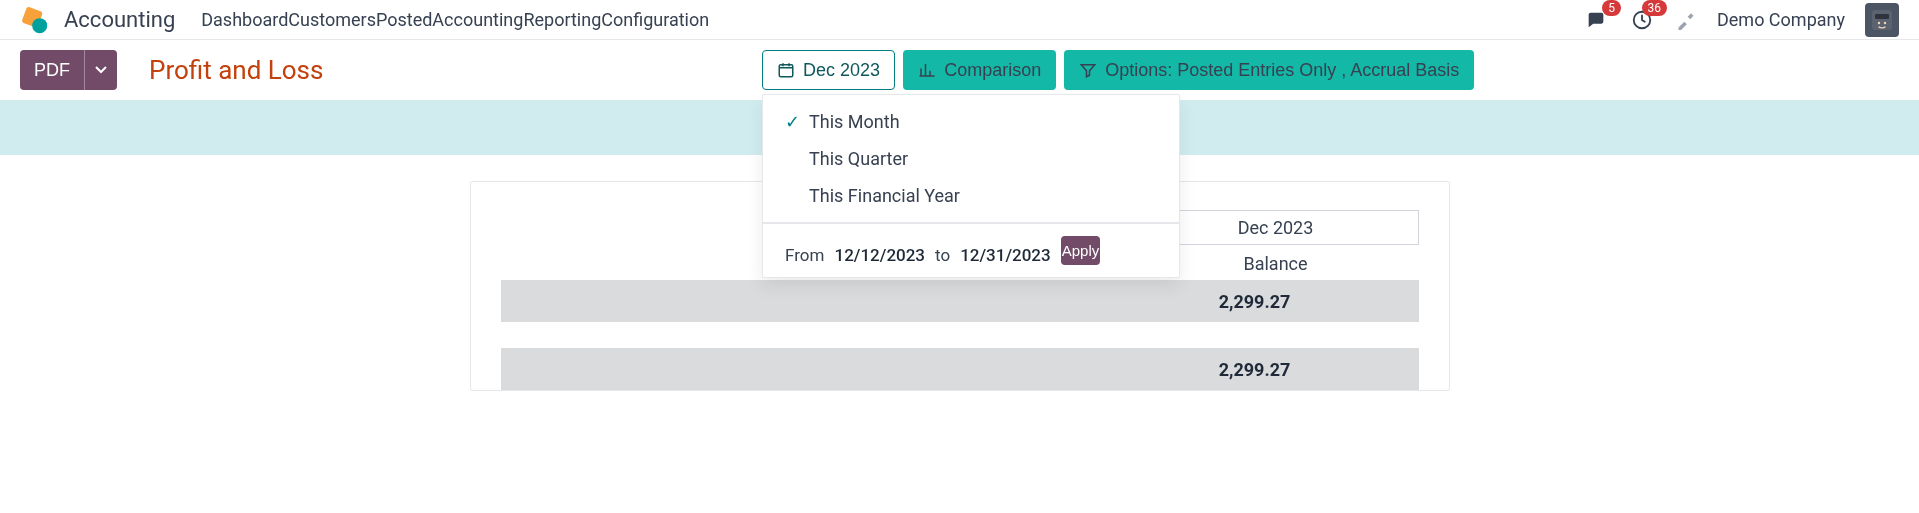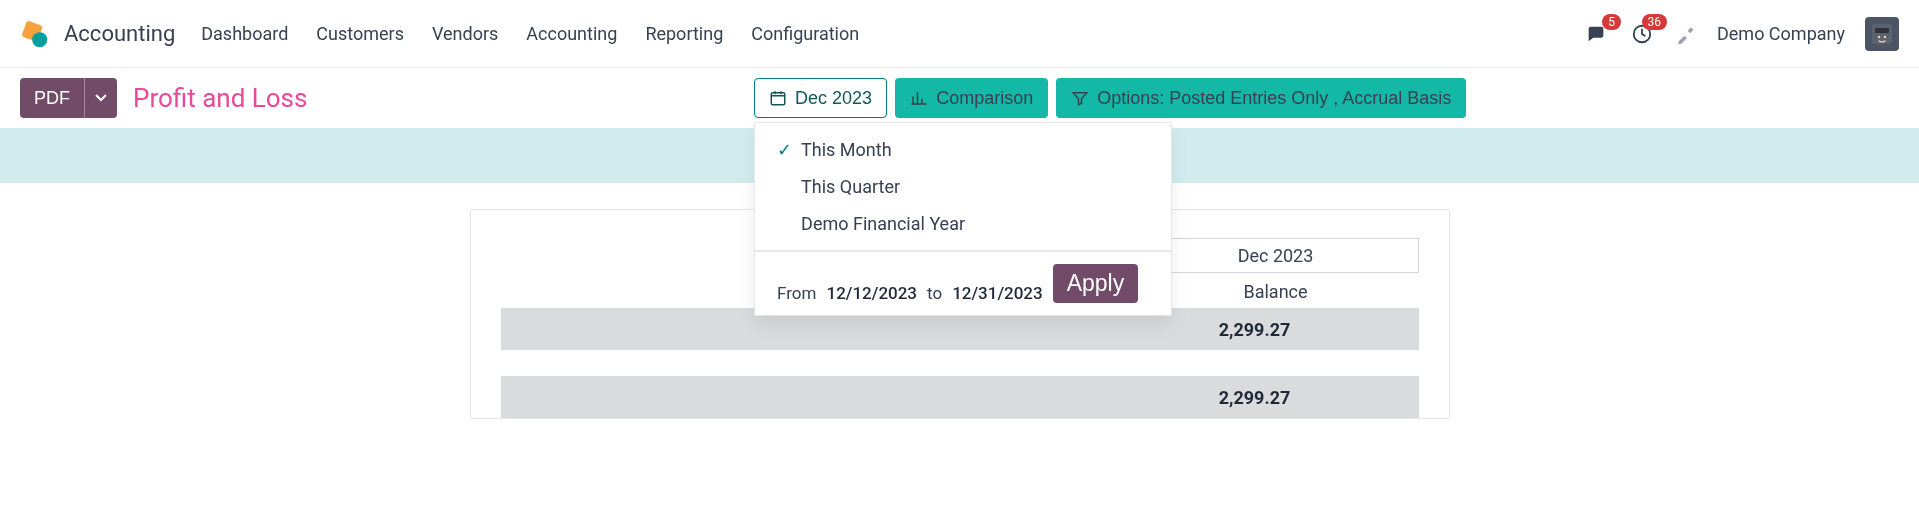--- a/index.html
+++ b/index.html
@@ -8,37 +8,37 @@
     font-size: 14px;
     color: #374151;
     background: #fff;
     width: 1919px;
   }
 
   
   .topnav {
     display: flex;
     align-items: center;
-    height: 68px;
+    height: 40px;
     padding: 0 20px;
     border-bottom: 1px solid #e5e7eb;
     background: #fff;
   }
   .logo {
     width: 30px; height: 30px;
     position: relative;
     margin-right: 14px;
   }
   .logo svg { width: 30px; height: 30px; }
   .app-name {
     font-size: 22px;
     color: #374151;
     margin-right: 26px;
   }
-  .nav-items { display: flex; gap: 28px; }
+  .nav-items { display: flex; }
   .nav-item {
     font-size: 18px;
     color: #374151;
     cursor: pointer;
   }
   .nav-right {
     margin-left: auto;
     display: flex;
     align-items: center;
     gap: 20px;
@@ -84,21 +84,21 @@
     color: #fff;
     border: none;
     height: 40px;
     display: inline-flex;
     align-items: center;
     padding: 0 14px;
     font-size: 18px;
     cursor: pointer;
   }
   .btn-pdf-caret { padding: 0 10px; border-left: 1px solid rgba(255,255,255,.35); }
-  .page-title { font-size: 26px; color:#ec4899; margin-left: 2px; }
+  .page-title { font-size: 26px; color:#c2410c; margin-left: 18px; }
   .filters { display:flex; gap: 8px; margin-left: auto; margin-right: auto; position:relative; }
   .filters-inner { display:flex; gap: 8px; }
   .filter-btn {
     background: #14b8a6;
     border: 1px solid transparent;
     border-radius: 4px;
     height: 40px;
     padding: 0 14px;
     display: inline-flex;
     align-items: center;
@@ -146,22 +146,22 @@
     gap: 10px;
     font-size: 17px;
   }
   .dd-range .lbl { color:#374151; }
   .dd-range .val { color:#1f2937; font-weight:500; }
   .apply-btn {
     background:#714b67;
     color:#fff;
     border:none;
     border-radius:4px;
-    padding:6px 14px;
-    font-size:23px;
+    padding:6px 1px;
+    font-size:15px;
     cursor:pointer;
   }
 
   
   .banner {
     background:#d1ecef;
     color:#0f585b;
     font-size:19px;
     text-align:center;
     padding: 16px 20px;
@@ -219,21 +219,21 @@
   <div class="logo">
     <svg viewBox="0 0 32 32">
       <rect x="4" y="4" width="18" height="18" rx="3" fill="#f6a13a" transform="rotate(20 13 13)"></rect>
       <circle cx="21" cy="22" r="8" fill="#00a09d"></circle>
     </svg>
   </div>
   <div class="app-name">Accounting</div>
   <div class="nav-items">
     <div class="nav-item">Dashboard</div>
     <div class="nav-item">Customers</div>
-    <div class="nav-item">Vendors</div>
+    <div class="nav-item">Posted</div>
     <div class="nav-item">Accounting</div>
     <div class="nav-item">Reporting</div>
     <div class="nav-item">Configuration</div>
   </div>
 
   <div class="nav-right">
     <div class="icon-wrap">
       <svg viewBox="0 0 24 24" width="22" height="22">
           <path fill="#374151" d="M4 4h14a2 2 0 0 1 2 2v8a2 2 0 0 1-2 2H9l-5 4V6a2 2 0 0 1 2-2z"></path>
         </svg>
@@ -303,21 +303,21 @@
         <div class="dd-item selected">
           <span class="dd-check">✓</span>
           <span>This Month</span>
         </div>
         <div class="dd-item">
           <span class="dd-check">✓</span>
           <span>This Quarter</span>
         </div>
         <div class="dd-item">
           <span class="dd-check">✓</span>
-          <span>Demo Financial Year</span>
+          <span>This Financial Year</span>
         </div>
       </div>
       <div class="dd-sep"></div>
       <div class="dd-sep"></div>
       <div class="dd-range">
         <span class="lbl">From</span>
         <span class="val">12/12/2023</span>
         <span class="lbl">to</span>
         <span class="val">12/31/2023</span>
         <button class="apply-btn">Apply</button>

